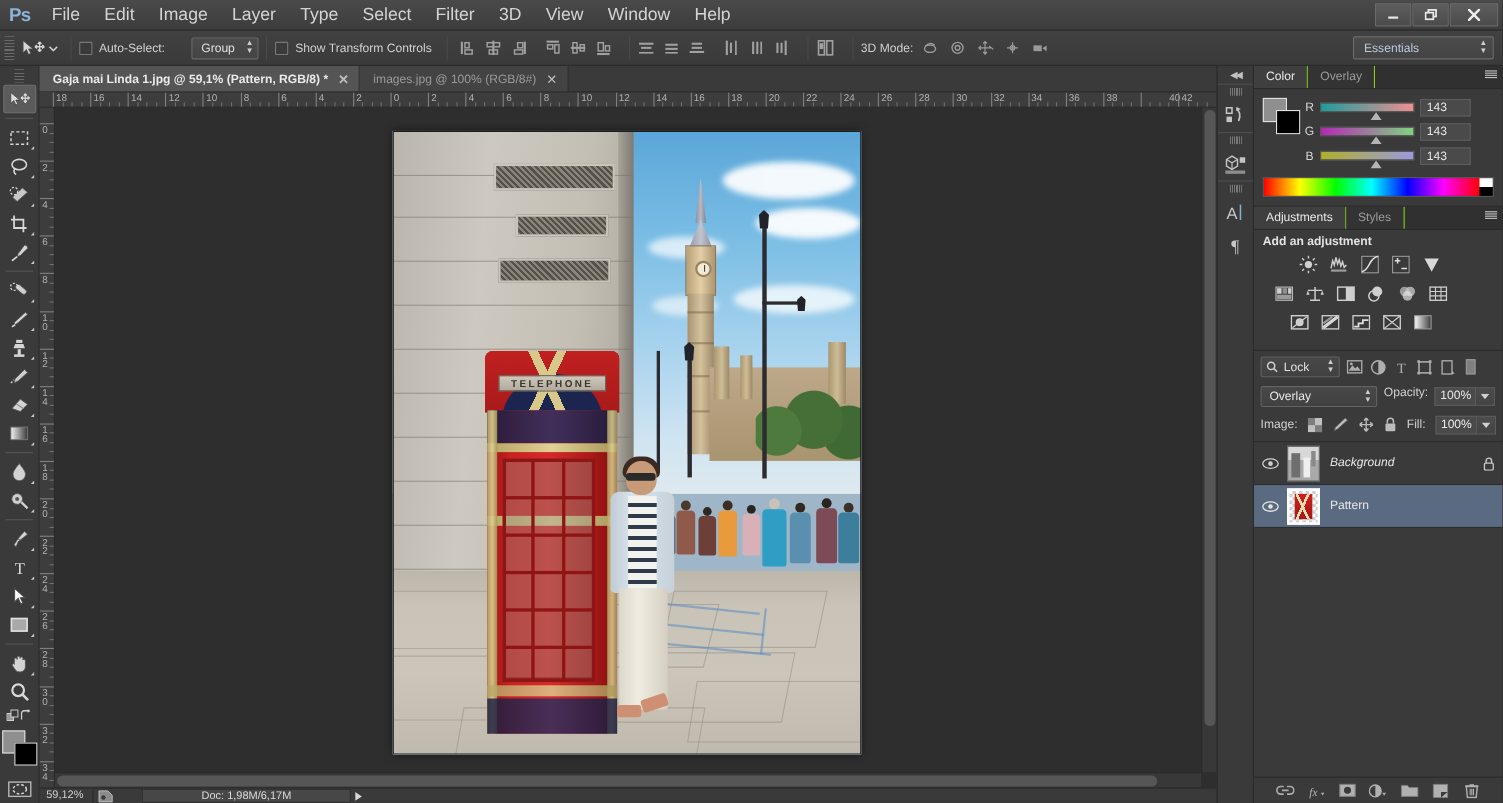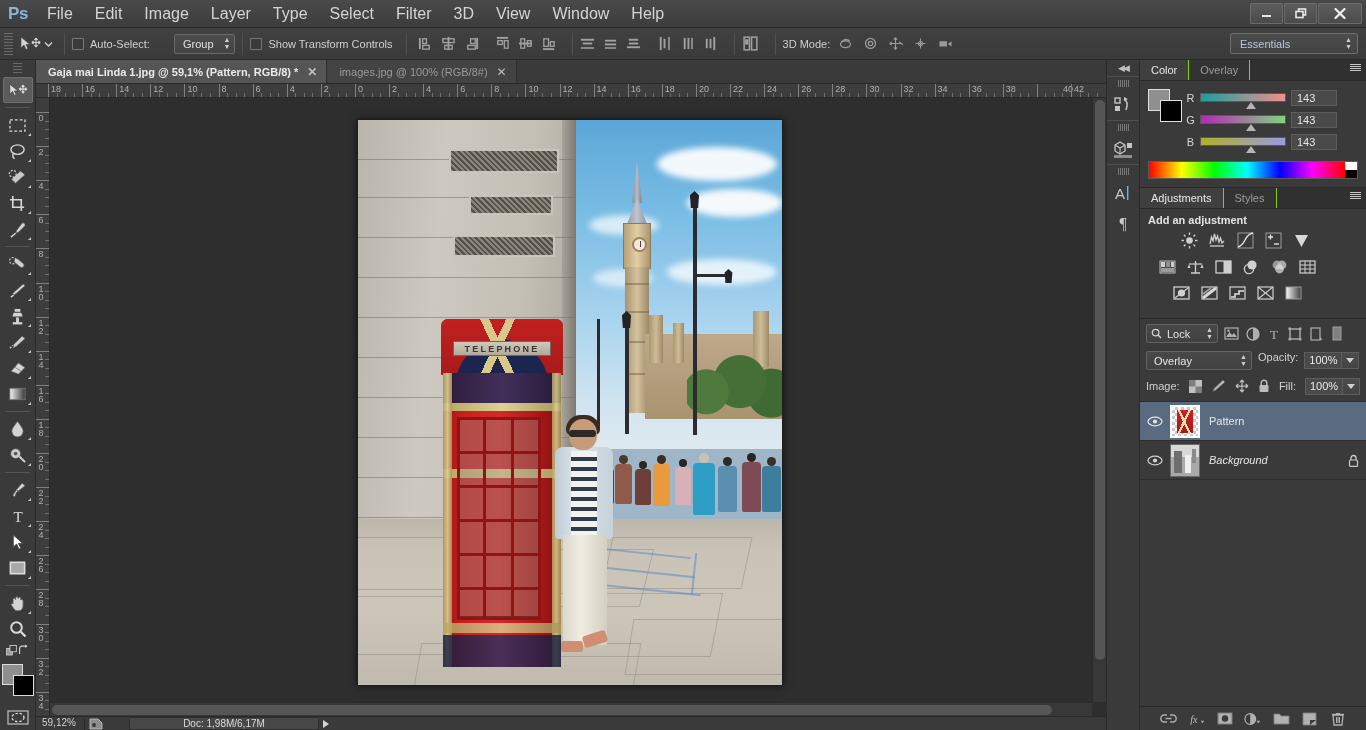--- a/index.html
+++ b/index.html
@@ -1466,55 +1466,55 @@
             <svg width="8" height="5" viewBox="0 0 8 5">
                 <path d="M0 0 L8 0 L4 5 Z" fill="#d0d0d0"></path>
               </svg>
           </span>
         </div>
       </div>
 
       <div class="layerlist">
 
 
+        <div class="layerrow">
+          <span class="eye">
+            <svg width="16" height="11" viewBox="0 0 16 11">
+                <ellipse cx="8" cy="5.5" rx="7" ry="4.3" fill="none" stroke="#d0d0d0" stroke-width="1.2"></ellipse>
+                <circle cx="8" cy="5.5" r="2.1" fill="#d0d0d0"></circle>
+              </svg>
+          </span>
+          <span class="thumb" style="background:linear-gradient(180deg,#d8d8d8 0 40%,#a9a9a9 40% 100%)">
+            <span style="position:absolute;left:3px;top:6px;width:8px;height:22px;background:#6e6e6e;"></span>
+            <span style="position:absolute;left:14px;top:10px;width:6px;height:18px;background:#efefef;"></span>
+            <span style="position:absolute;left:21px;top:4px;width:4px;height:14px;background:#8a8a8a;"></span>
+          </span>
+          <span class="lname italic">Background</span>
+          <span class="lockic">
+            <svg width="11" height="13" viewBox="0 0 11 13">
+                <path d="M3 6 V4 a2.5 2.5 0 0 1 5 0 V6" fill="none" stroke="#c8c8c8" stroke-width="1.3"></path>
+                <rect x="1.5" y="6" width="8" height="6.4" rx="1" fill="none" stroke="#c8c8c8" stroke-width="1.2"></rect>
+              </svg>
+          </span>
+        </div>
+
         <div class="layerrow selected">
           <span class="eye">
             <svg width="16" height="11" viewBox="0 0 16 11">
                 <ellipse cx="8" cy="5.5" rx="7" ry="4.3" fill="none" stroke="#e4e4e4" stroke-width="1.2"></ellipse>
                 <circle cx="8" cy="5.5" r="2.1" fill="#e4e4e4"></circle>
               </svg>
           </span>
           <span class="thumb sel" style="background-image:linear-gradient(45deg,#c9c9c9 25%,transparent 25%),linear-gradient(-45deg,#c9c9c9 25%,transparent 25%),linear-gradient(45deg,transparent 75%,#c9c9c9 75%),linear-gradient(-45deg,transparent 75%,#c9c9c9 75%);background-size:6px 6px;background-position:0 0,0 3px,3px -3px,-3px 0;background-color:#fff">
             <span style="position:absolute;left:5px;top:3px;right:5px;bottom:3px;
                background:linear-gradient(115deg,transparent 42%,#e8ddb0 42% 52%,transparent 52%),
                           linear-gradient(65deg,transparent 42%,#e8ddb0 42% 52%,transparent 52%),
                           linear-gradient(#cf2020,#a61818);"></span>
           </span>
           <span class="lname">Pattern</span>
-        </div>
-
-        <div class="layerrow">
-          <span class="eye">
-            <svg width="16" height="11" viewBox="0 0 16 11">
-                <ellipse cx="8" cy="5.5" rx="7" ry="4.3" fill="none" stroke="#d0d0d0" stroke-width="1.2"></ellipse>
-                <circle cx="8" cy="5.5" r="2.1" fill="#d0d0d0"></circle>
-              </svg>
-          </span>
-          <span class="thumb" style="background:linear-gradient(180deg,#d8d8d8 0 40%,#a9a9a9 40% 100%)">
-            <span style="position:absolute;left:3px;top:6px;width:8px;height:22px;background:#6e6e6e;"></span>
-            <span style="position:absolute;left:14px;top:10px;width:6px;height:18px;background:#efefef;"></span>
-            <span style="position:absolute;left:21px;top:4px;width:4px;height:14px;background:#8a8a8a;"></span>
-          </span>
-          <span class="lname italic">Background</span>
-          <span class="lockic">
-            <svg width="11" height="13" viewBox="0 0 11 13">
-                <path d="M3 6 V4 a2.5 2.5 0 0 1 5 0 V6" fill="none" stroke="#c8c8c8" stroke-width="1.3"></path>
-                <rect x="1.5" y="6" width="8" height="6.4" rx="1" fill="none" stroke="#c8c8c8" stroke-width="1.2"></rect>
-              </svg>
-          </span>
         </div>
       </div>
 
       <div class="layer-bottom">
         <span class="lb-ic">
           <svg width="17" height="11" viewBox="0 0 17 11">
               <path d="M7 2 H4.3 a3.4 3.4 0 0 0 0 7 H7 M10 2 h2.7 a3.4 3.4 0 0 1 0 7 H10" fill="none" stroke="#c0c0c0" stroke-width="1.5"></path>
               <path d="M5.5 5.5 h6" stroke="#c0c0c0" stroke-width="1.5"></path>
             </svg>
         </span>

